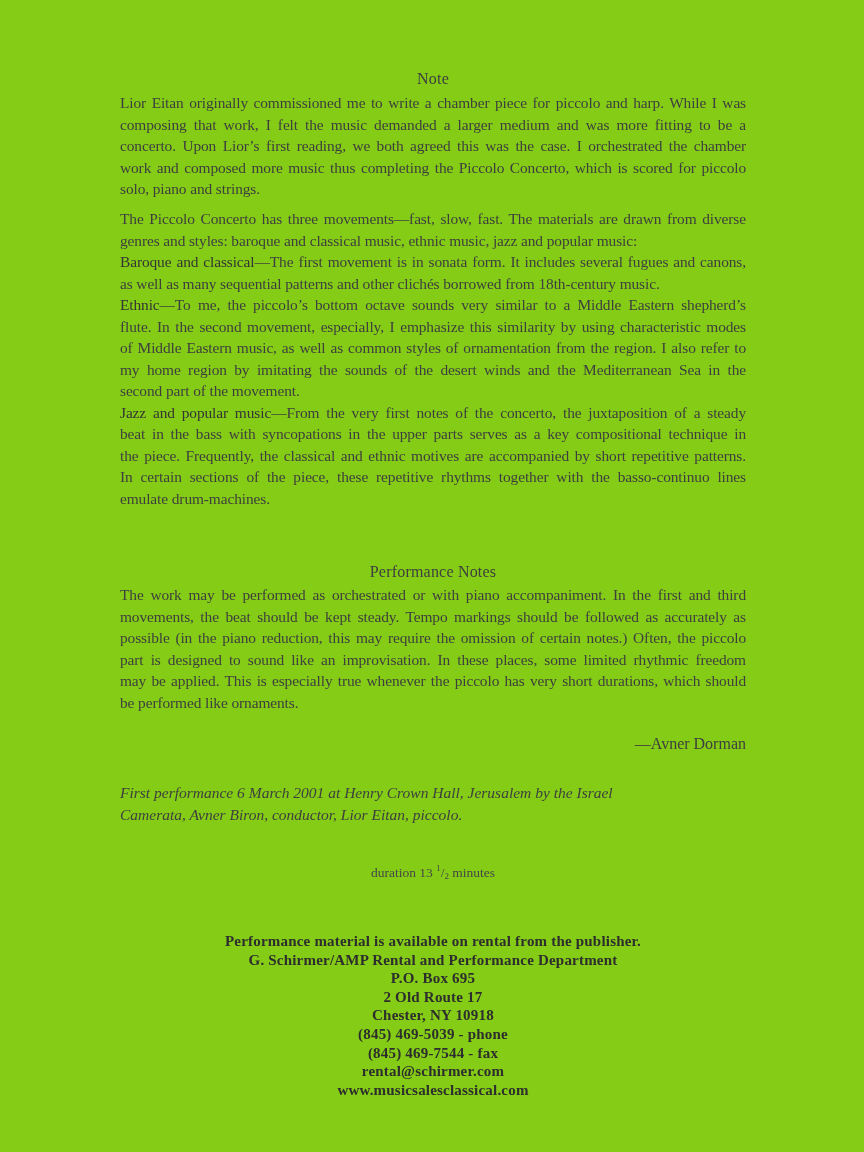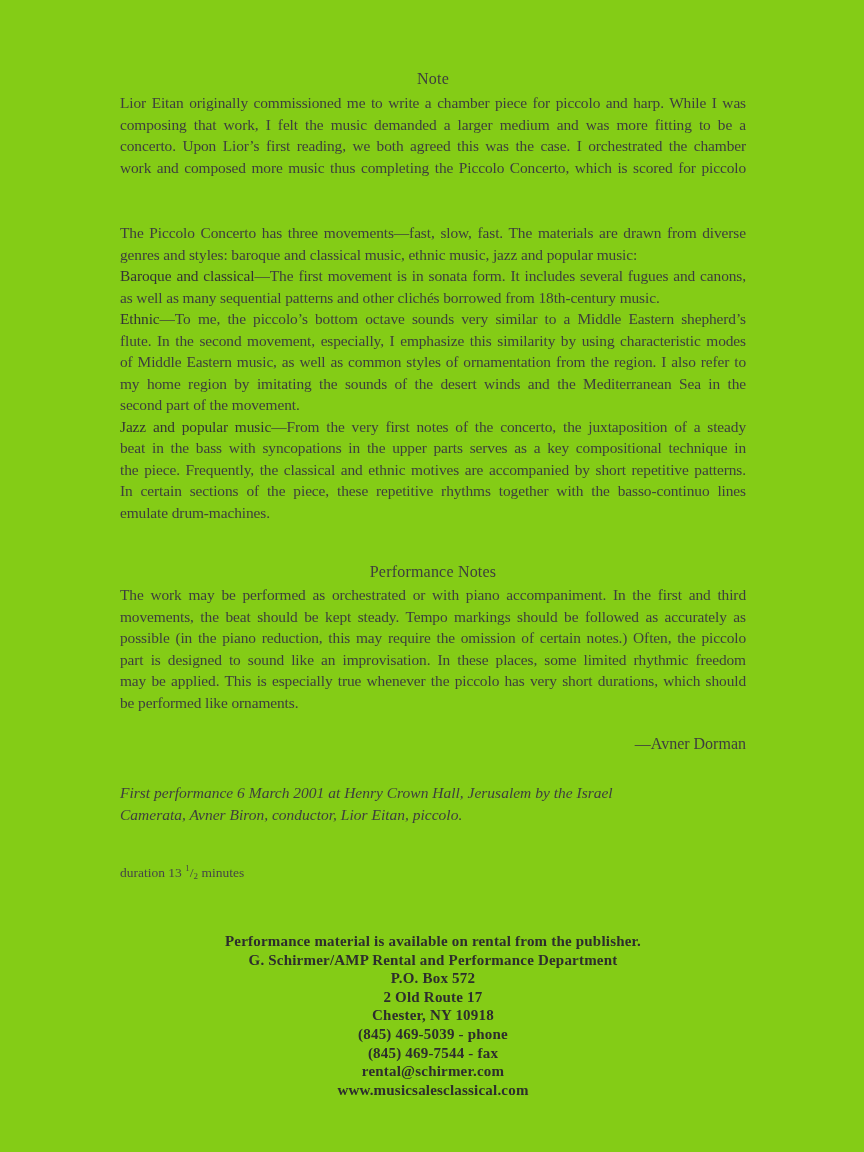--- a/index.html
+++ b/index.html
@@ -29,21 +29,21 @@
   .ln { white-space:nowrap; text-align:justify; text-align-last:justify; }
   .ln.noj { text-align:left; text-align-last:left; }
   .ln b { font-weight:normal; color:#343434; }
   .signature { text-align:right; font-size:16px; }
   .premiere {
     text-align:left;
     font-style:italic;
     font-size:15.5px;
     line-height:22px;
   }
-  .duration { text-align:left; font-size:13.5px; color:#464646; }
+  .duration { text-align:center; font-size:13.5px; color:#464646; }
   .duration sup { font-size:9px; vertical-align:6px; }
   .duration sub { font-size:9px; vertical-align:-2px; }
   .publisher {
     text-align:center;
     font-weight:bold;
     font-size:15px;
     line-height:18.6px;
     color:#2d2d2d;
     letter-spacing:0.2px;
     margin-top:18px;
@@ -54,23 +54,24 @@
 
 <div class="page">
 
   <div class="block heading" style="top:70px">Note</div>
 
   <div class="block bodytext" style="top:92px">
     <div class="ln"><b></b><span>Lior Eitan originally commissioned me to write a chamber piece for piccolo and harp. While I was</span></div>
     <div class="ln"><b></b><span>composing that work, I felt the music demanded a larger medium and was more fitting to be a</span></div>
     <div class="ln"><b></b><span>concerto. Upon Lior’s first reading, we both agreed this was the case. I orchestrated the chamber</span></div>
     <div class="ln"><b></b><span>work and composed more music thus completing the Piccolo Concerto, which is scored for piccolo</span></div>
+    <div class="ln noj"><b></b><span>solo, piano and strings.</span></div>
   </div>
 
-  <div class="block bodytext" style="top:222px">
+  <div class="block bodytext" style="top:208px">
     <div class="ln"><b></b><span>The Piccolo Concerto has three movements—fast, slow, fast. The materials are drawn from diverse</span></div>
     <div class="ln noj"><b></b><span>genres and styles: baroque and classical music, ethnic music, jazz and popular music:</span></div>
     <div class="ln"><b>Baroque and classical</b><span>—The first movement is in sonata form. It includes several fugues and canons,</span></div>
     <div class="ln noj"><b></b><span>as well as many sequential patterns and other clichés borrowed from 18th-century music.</span></div>
     <div class="ln"><b>Ethnic</b><span>—To me, the piccolo’s bottom octave sounds very similar to a Middle Eastern shepherd’s</span></div>
     <div class="ln"><b></b><span>flute. In the second movement, especially, I emphasize this similarity by using characteristic modes</span></div>
     <div class="ln"><b></b><span>of Middle Eastern music, as well as common styles of ornamentation from the region. I also refer to</span></div>
     <div class="ln"><b></b><span>my home region by imitating the sounds of the desert winds and the Mediterranean Sea in the</span></div>
     <div class="ln noj"><b></b><span>second part of the movement.</span></div>
     <div class="ln"><b>Jazz and popular music</b><span>—From the very first notes of the concerto, the juxtaposition of a steady</span></div>
@@ -100,21 +101,21 @@
 
   <div class="block duration" style="top:863px">
     <span>duration 13</span>
     <sup>1</sup><span>/</span><sub>2</sub>
     <span>minutes</span>
   </div>
 
   <div class="block publisher" style="top:914px">
     <div>Performance material is available on rental from the publisher.</div>
     <div>G. Schirmer/AMP Rental and Performance Department</div>
-    <div>P.O. Box 572</div>
+    <div>P.O. Box 695</div>
     <div>2 Old Route 17</div>
     <div>Chester, NY 10918</div>
     <div>(845) 469-5039 - phone</div>
     <div>(845) 469-7544 - fax</div>
     <div>rental@schirmer.com</div>
     <div>www.musicsalesclassical.com</div>
   </div>
 
 </div>
 

